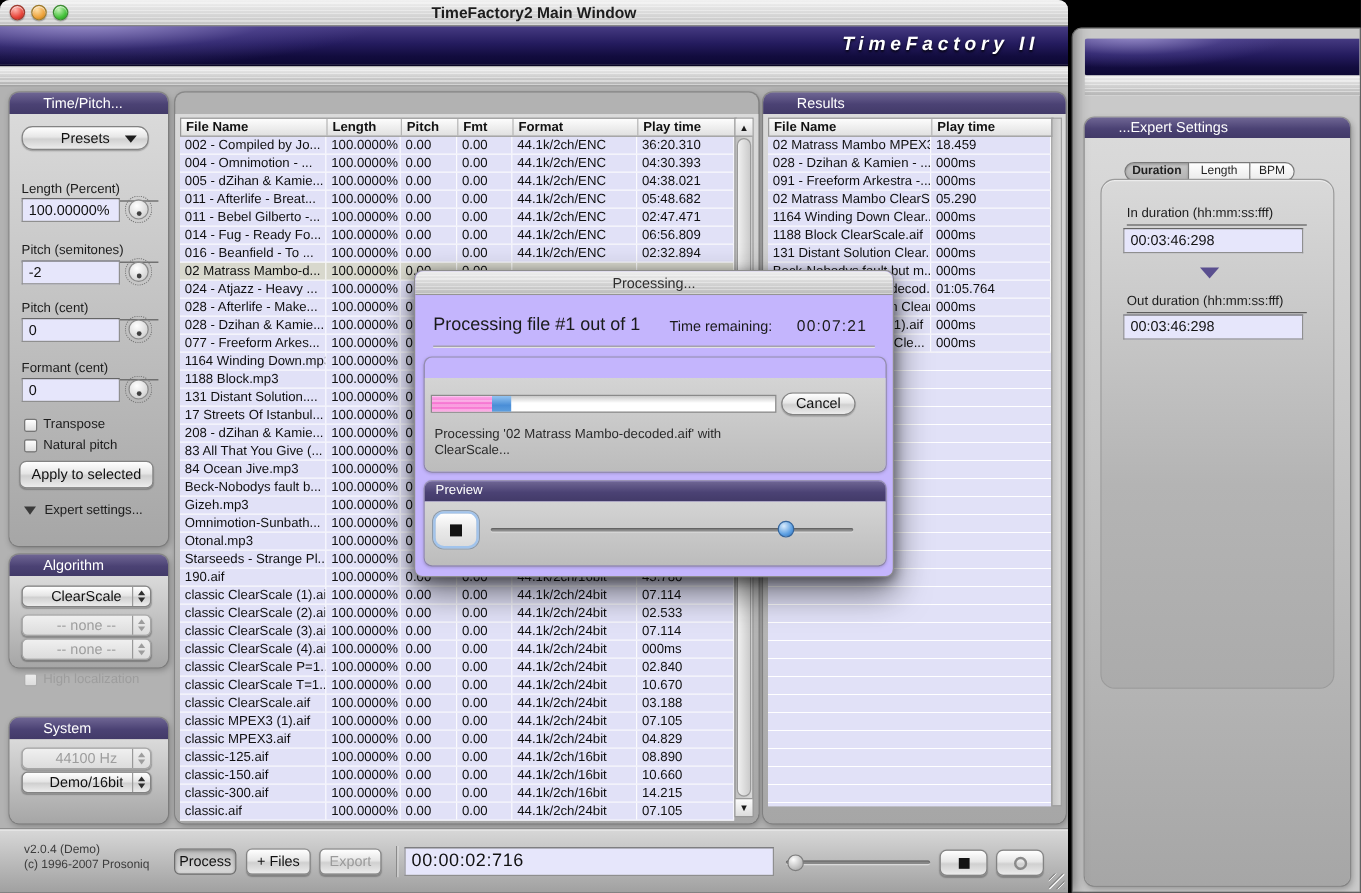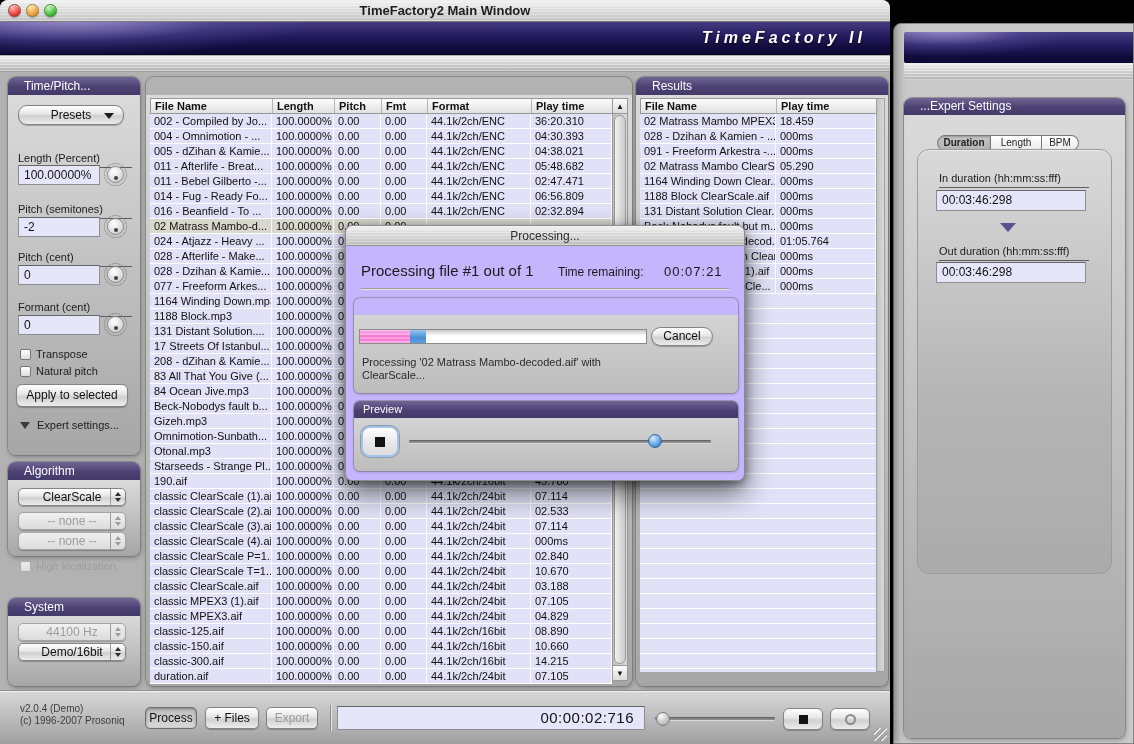--- a/index.html
+++ b/index.html
@@ -25,21 +25,21 @@
      background:radial-gradient(ellipse 340px 55px at 70px -5px,rgba(173,163,220,.85),rgba(100,88,170,.3) 45%,rgba(0,0,0,0) 72%),
                 linear-gradient(#463b82,#241b5e 45%,#120c3e 78%,#0d0834)}
   .brand{position:absolute;right:24px;top:7px;font-size:16px;font-style:italic;font-weight:bold;
          letter-spacing:4px;color:#fff;text-shadow:0 1px 2px rgba(0,0,0,.8)}
   .understrip{position:absolute;top:56px;left:0;width:100%;height:16px;
      background:repeating-linear-gradient(0deg,rgba(255,255,255,.4) 0 1px,rgba(0,0,0,0) 1px 3px),
                 linear-gradient(#f0f0f0,#b2b2b2);border-bottom:1px solid #9e9e9e}
 
   
   .panel{position:absolute;border-radius:8px;box-shadow:0 0 0 1px rgba(110,110,110,.55),1px 2px 5px rgba(0,0,0,.28)}
-  .phead{height:18px;border-radius:8px 8px 0 0;padding-left:16px;color:#fff;font-size:12px;line-height:18px;
+  .phead{height:18px;border-radius:8px 8px 0 0;padding-left:28px;color:#fff;font-size:12px;line-height:18px;
          background:linear-gradient(#6f6694,#4b4274 55%,#423a68)}
   .pbody{position:absolute;top:18px;left:0;right:0;bottom:0;border-radius:0 0 8px 8px;
          background:linear-gradient(#dadada,#a6a6a6)}
   #p-timepitch{left:8px;top:77px;width:132px;height:378px}
   #p-algo{left:8px;top:462px;width:132px;height:94px}
   #p-system{left:8px;top:598px;width:132px;height:88px}
   #p-input{left:146px;top:77px;width:486px;height:609px}
   #p-results{left:636px;top:77px;width:252px;height:609px}
 
   
@@ -132,21 +132,21 @@
   #bbar{position:absolute;left:0;bottom:0;width:890px;height:54px;border-top:1px solid #8d8d8d;
         background:linear-gradient(#d8d8d8,#a0a0a0);box-shadow:inset 0 1px 0 #f1f1f1}
   #ver{position:absolute;left:20px;top:12px;font-size:10px;line-height:12px;color:#3c3c3c}
   .bbtn{position:absolute;top:16px;height:22px;line-height:20px;border-radius:5px}
   #btn-process{left:145px;width:52px;background:linear-gradient(#bdbdbd,#d9d9d9);border-color:#6d6d6d;
         box-shadow:inset 0 1px 3px rgba(0,0,0,.35)}
   #btn-files{left:205px;width:54px}
   #btn-export{left:266px;width:52px;color:#9a9a9a}
   #bdiv{position:absolute;left:330px;top:14px;width:1px;height:26px;background:#8a8a8a;box-shadow:1px 0 0 #e6e6e6}
   #timefield{position:absolute;left:337px;top:15px;width:308px;height:24px;font-size:15px;line-height:21px;
-        text-align:right;padding-right:10px;letter-spacing:.5px}
+        padding-right:10px;letter-spacing:.5px}
   #tslider-track{position:absolute;left:655px;top:26px;width:120px;height:3px;background:#8a8a8a;border-radius:2px;
         box-shadow:inset 0 1px 1px #5f5f5f,0 1px 0 #d9d9d9}
   #tslider-thumb{position:absolute;left:656px;top:21px;width:14px;height:14px;border-radius:50%;border:1px solid #7e7e7e;
         background:radial-gradient(circle at 35% 28%,#fdfdfd,#c2c2c2 60%,#9a9a9a)}
   #btn-stop,#btn-rec{position:absolute;top:17px;width:40px;height:22px;border-radius:6px;
         display:flex;align-items:center;justify-content:center}
   #btn-stop{left:783px}#btn-rec{left:830px}
   #btn-stop .sq{width:9px;height:9px}
   .circ{width:11px;height:11px;border:2px solid #8a8a8a;border-radius:50%}
   #grip{position:absolute;right:3px;bottom:3px;width:13px;height:13px;
@@ -605,21 +605,21 @@
             </div>
             <div class="row">
               <span class="cell c1">classic-300.aif</span>
               <span class="cell c2">100.0000%</span>
               <span class="cell c3">0.00</span>
               <span class="cell c4">0.00</span>
               <span class="cell c5">44.1k/2ch/16bit</span>
               <span class="cell c6">14.215</span>
             </div>
             <div class="row">
-              <span class="cell c1">duration.aif</span>
+              <span class="cell c1">classic.aif</span>
               <span class="cell c2">100.0000%</span>
               <span class="cell c3">0.00</span>
               <span class="cell c4">0.00</span>
               <span class="cell c5">44.1k/2ch/24bit</span>
               <span class="cell c6">07.105</span>
             </div>
           </div>
         <div class="sbar" id="in-sbar">
           <div class="sbtn up">▲</div>
           <div class="sthumb"></div>

